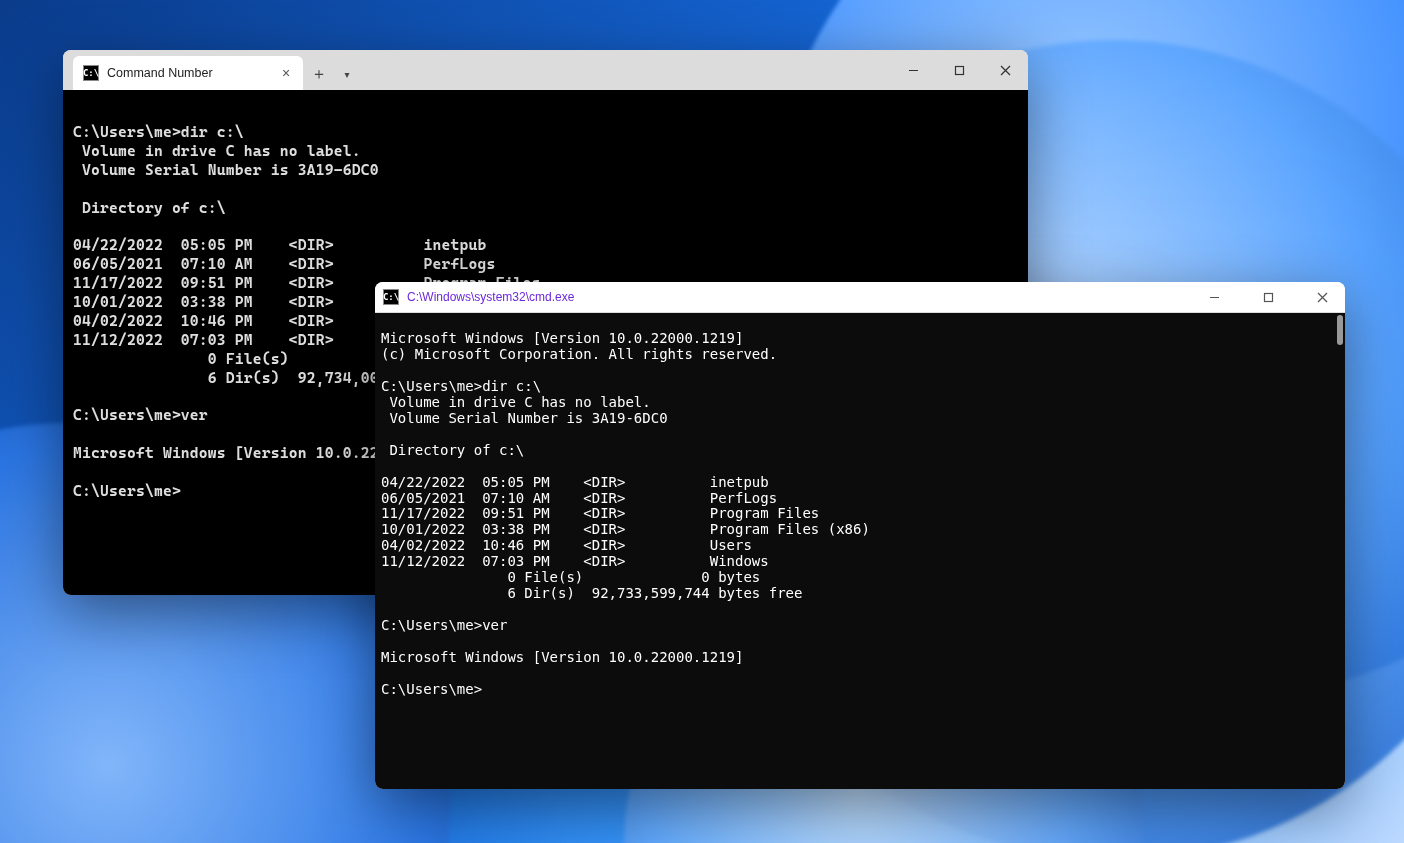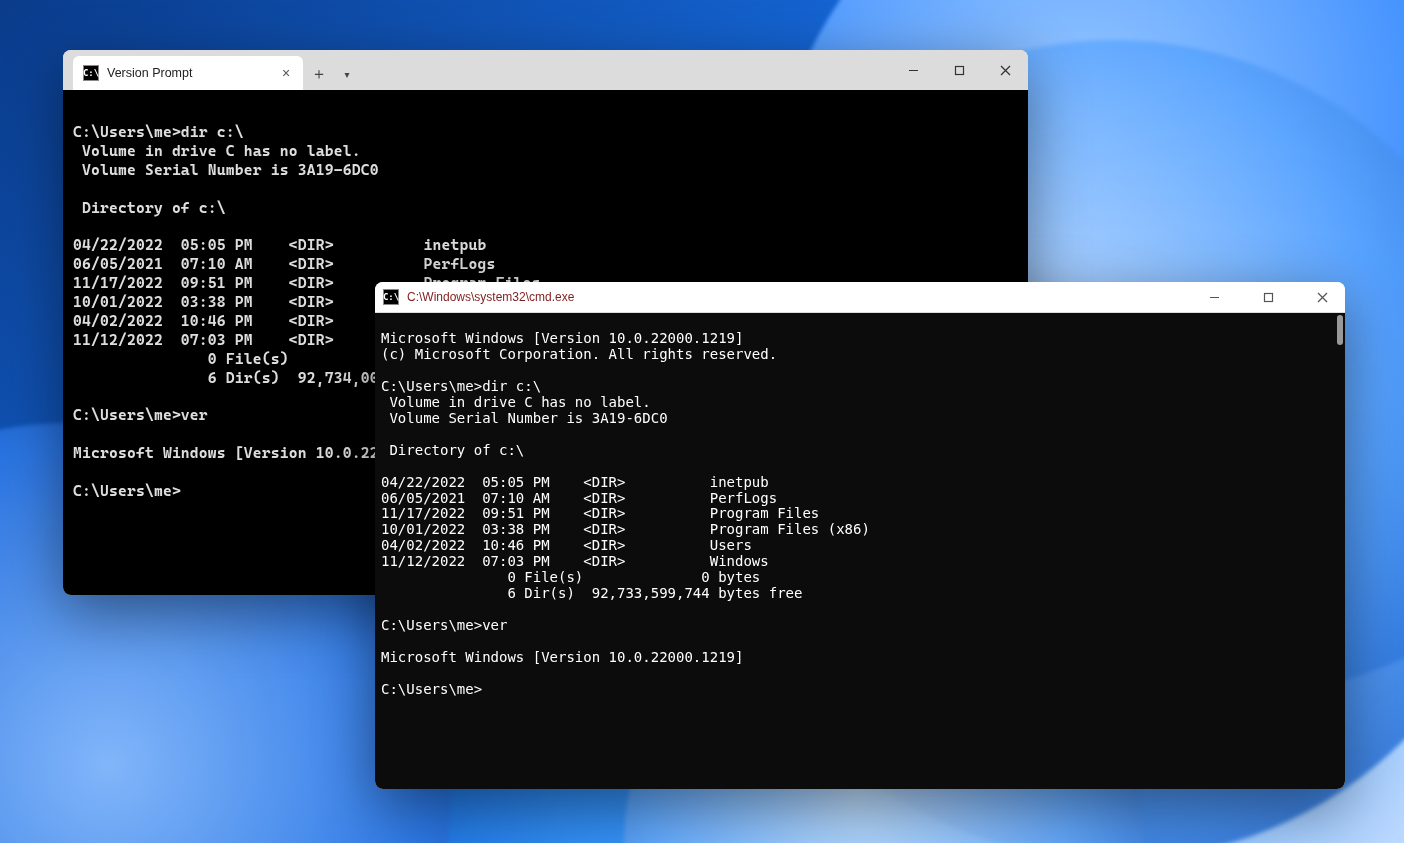--- a/index.html
+++ b/index.html
@@ -55,41 +55,41 @@
 
   
   .cmd-bar{
     height:30px;background:#fff;display:flex;align-items:center;gap:8px;padding-left:8px;
     border-bottom:1px solid #ddd;
   }
   .cmd-bar .ico{
     width:14px;height:14px;background:#000;display:flex;align-items:center;justify-content:center;
     font:700 9px/9px Consolas,monospace;color:#fff;border:1px solid #888;
   }
-  .cmd-bar .ttl{font-size:12px;color:#7f1d1d;flex:1;}
+  .cmd-bar .ttl{font-size:12px;color:#6d28d9;flex:1;}
   .cmd-bar .wctl{height:30px;width:46px;}
   .cmd-bar .wctl svg{stroke:#555;}
   .cmd-body{background:#0c0c0c;height:calc(100% - 30px);padding:4px 6px;box-sizing:border-box;position:relative;}
   .cmd-body .term{font:400 14px/1.14 Consolas,monospace;color:#ffffff;letter-spacing:0;}
   .vscroll{position:absolute;right:2px;top:2px;width:6px;height:30px;background:#999;border-radius:3px;}
 </style>
 </head>
 <body>
 
 <div class="desktop">
   <div class="petal p1"></div>
   <div class="petal p2"></div>
   <div class="petal p3"></div>
   <div class="petal p4"></div>
 
   <div class="win win1">
     <div class="wt-bar">
       <div class="wt-tab">
         <span class="ico">C:\</span>
-        <span class="lbl">Version Prompt</span>
+        <span class="lbl">Command Number</span>
         <span class="x">×</span>
       </div>
       <div class="wt-add">
         <span>＋</span>
       </div>
       <div class="wt-drop">
         <span>▾</span>
       </div>
       <div class="wt-spacer"></div>
       <div class="wctl">

